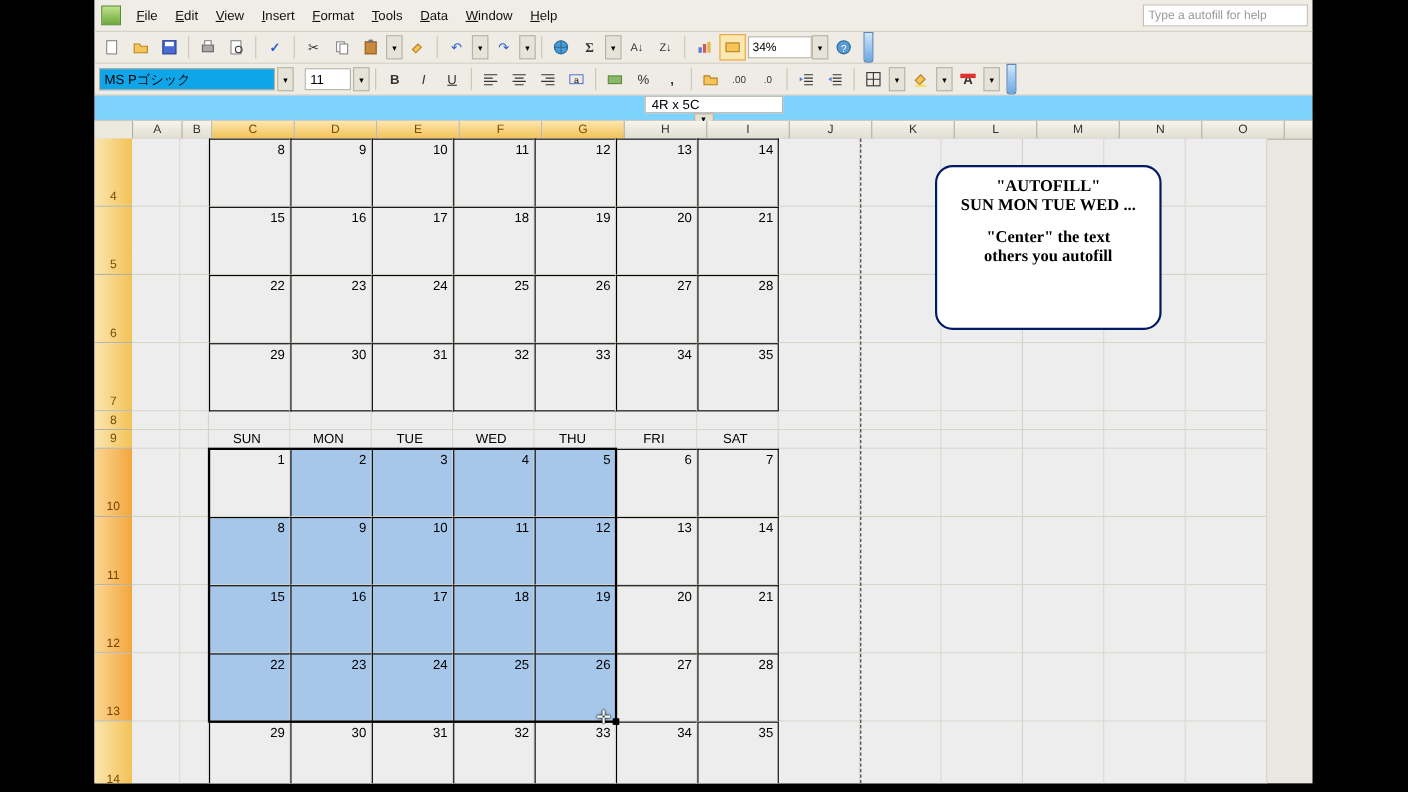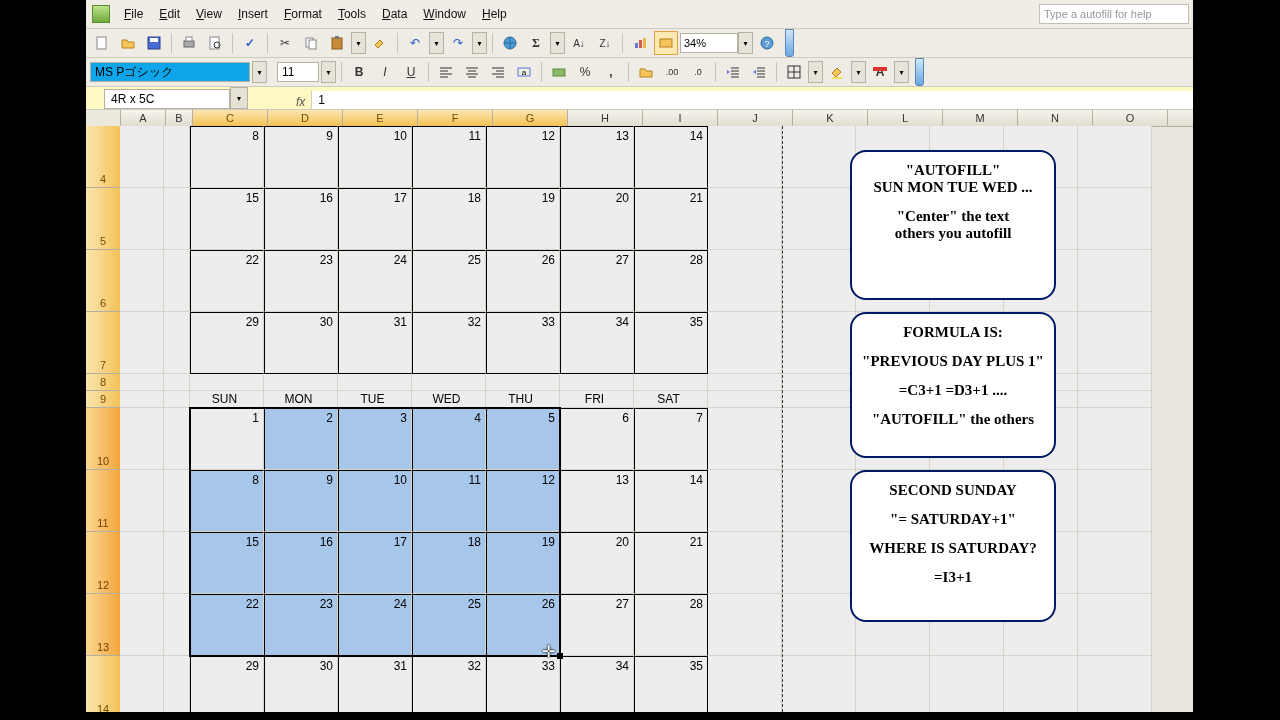--- a/index.html
+++ b/index.html
@@ -111,24 +111,25 @@
   .bold { font-weight: bold; }
   .italic { font-style: italic; }
   .underline { text-decoration: underline; }
   .color-swatch-a {
     width: 14px; height: 4px; background: #d33; position: relative; top: 6px;
   }
   
   .formula-row {
     height: 22px;
     display: flex;
-    align-items: flex-end;
-    background: #fef9c3;
+    align-items: center;
+    background: #7dd3fc;
     border-bottom: 1px solid #cfcbbf;
     font-size: 12px;
+    flex-direction: column;
   }
   .name-box {
     width: 112px; height: 18px;
     border: 1px solid #b6b1a3;
     background: #fff;
     margin-left: 18px;
     padding: 0 6px;
     display: flex; align-items: center;
   }
   .name-dd {
@@ -772,28 +773,16 @@
         <div class="selection-outline" style="left: 69px; top: 281px; width: 372px; height: 250px;"></div>
         <div class="selection-fill-handle" style="left: 437px; top: 527px;"></div>
         <div class="cursor-cross" style="left: 422px; top: 516px;">✛</div>
         <div class="page-break-line" style="left: 662px;"></div>
         <div class="note" style="left: 730px; top: 24px; width: 206px; height: 150px;">
           <div>"AUTOFILL"</div>
           <div>SUN MON TUE WED ...</div>
           <div style="margin-top: 12px;">"Center" the text</div>
           <div>others you autofill</div>
         </div>
-        <div class="note" style="left: 730px; top: 186px; width: 206px; height: 146px;">
-          <div>FORMULA IS:</div>
-          <div style="margin-top: 12px;">"PREVIOUS DAY PLUS 1"</div>
-          <div style="margin-top: 12px;">=C3+1   =D3+1 ....</div>
-          <div style="margin-top: 12px;">"AUTOFILL" the others</div>
-        </div>
-        <div class="note" style="left: 730px; top: 344px; width: 206px; height: 152px;">
-          <div>SECOND SUNDAY</div>
-          <div style="margin-top: 12px;">"= SATURDAY+1"</div>
-          <div style="margin-top: 12px;">WHERE IS SATURDAY?</div>
-          <div style="margin-top: 12px;">=I3+1</div>
-        </div>
       </div>
   </div>
 
 </div>
 
 </body></html>

